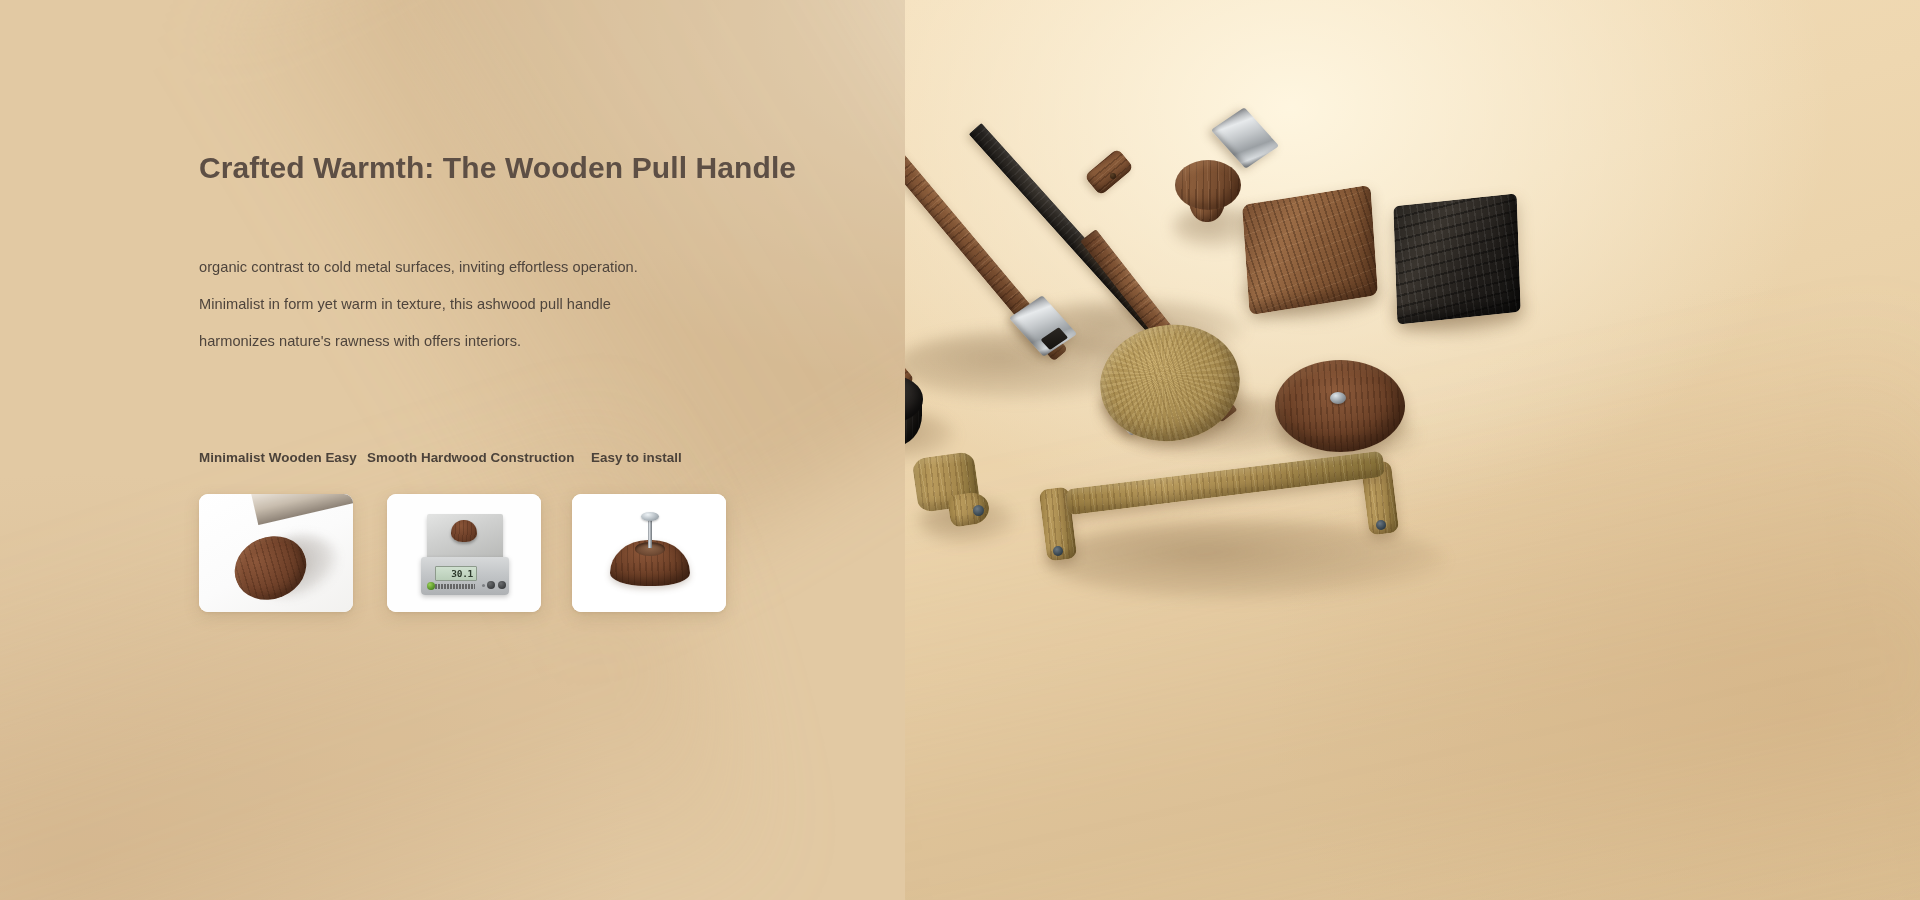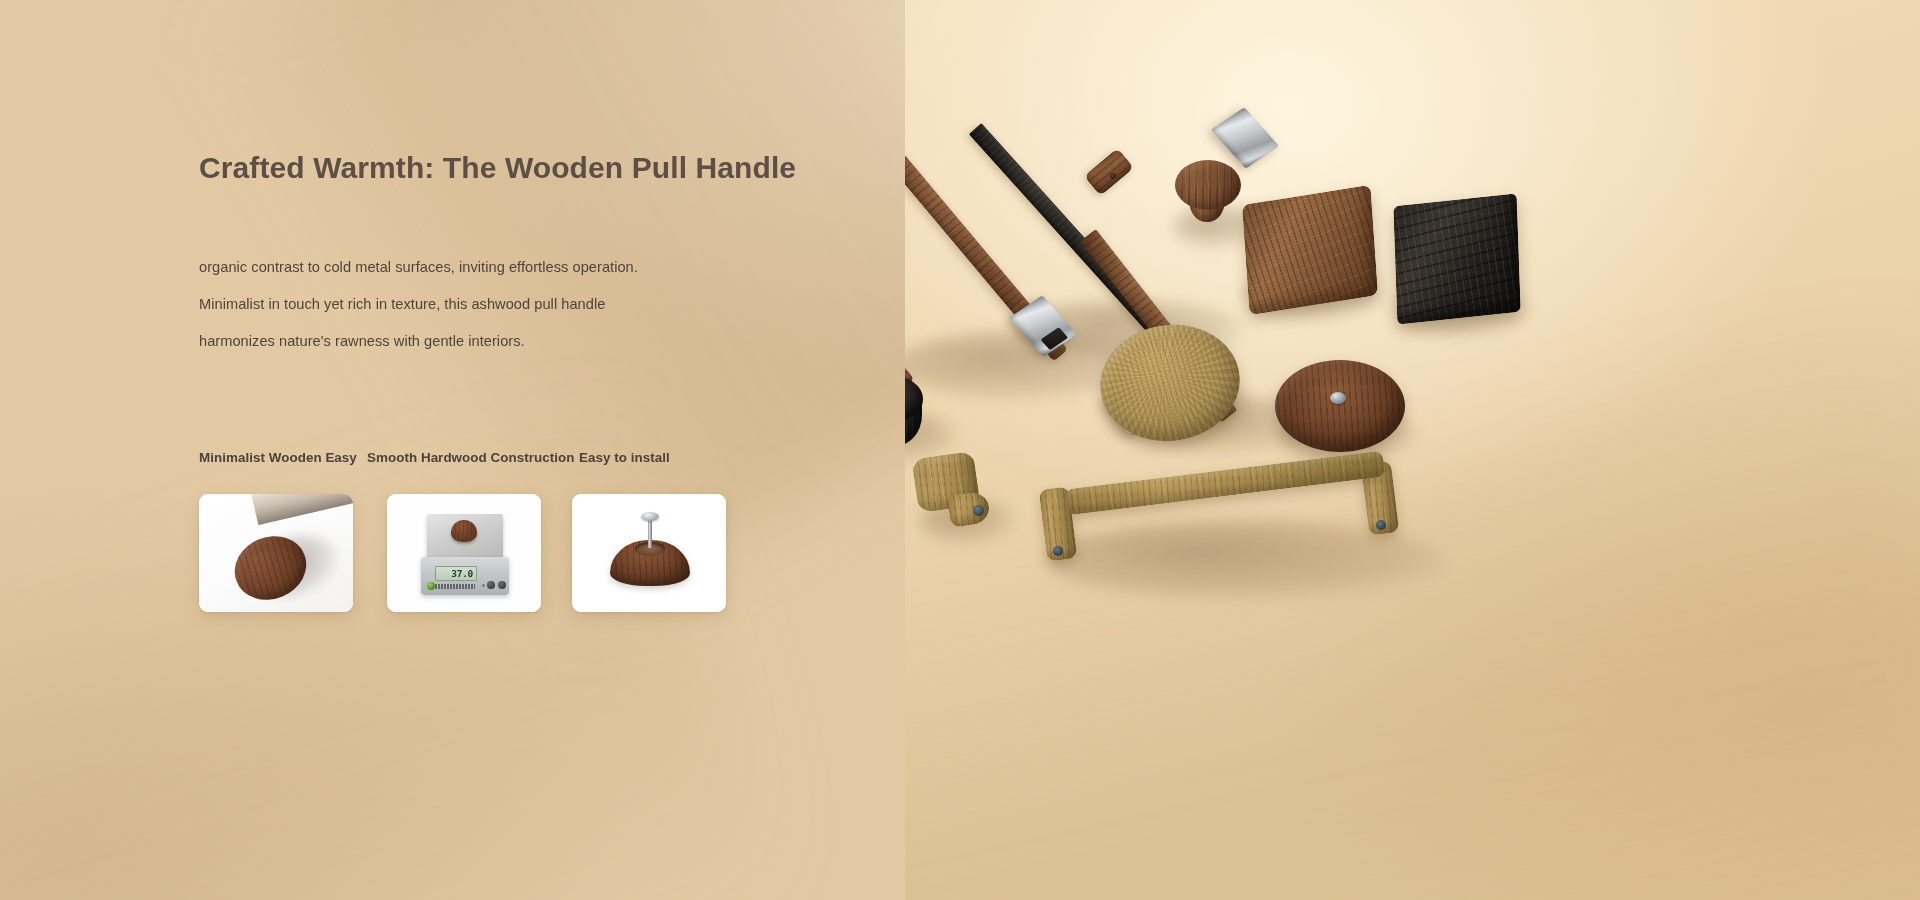--- a/index.html
+++ b/index.html
@@ -60,21 +60,21 @@
   
   .features { position: absolute; left: 199px; top: 450px; z-index: 6; }
   .feature-labels { position: relative; height: 22px; }
   .feature-labels .flabel {
     position: absolute; top: 0;
     font-size: 13.4px; font-weight: 600; color: #4b423a;
     white-space: nowrap; letter-spacing: .05px;
   }
   .flabel.f0 { left: 0px; }
   .flabel.f1 { left: 168px; }
-  .flabel.f2 { left: 380px; }
+  .flabel.f2 { left: 392px; }
 
   .cards { position: relative; margin-top: 22px; height: 118px; }
   .card {
     position: absolute; top: 0; width: 154px; height: 118px;
     background: #fff; border-radius: 9px; overflow: hidden;
     box-shadow: 0 5px 16px rgba(120,92,58,.17), 0 1px 3px rgba(120,92,58,.12);
   }
   .card.c0 { left: 0px; }
   .card.c1 { left: 188px; }
   .card.c2 { left: 373px; }
@@ -490,22 +490,22 @@
       <div class="rail wood-oak"></div>
       <div class="screw s-left"></div>
       <div class="screw s-right"></div>
     </div>
   </div>
 
   <div class="copy">
     <h1 class="headline">Crafted Warmth: The Wooden Pull Handle</h1>
     <div class="body-copy">
       <p>organic contrast to cold metal surfaces, inviting effortless operation.</p>
-      <p>Minimalist in touch yet rich in texture, this ashwood pull handle</p>
-      <p>harmonizes nature's rawness with gentle interiors.</p>
+      <p>Minimalist in form yet warm in texture, this ashwood pull handle</p>
+      <p>harmonizes nature's rawness with offers interiors.</p>
     </div>
   </div>
 
   <div class="features">
     <div class="feature-labels">
       <span class="flabel f0">Minimalist Wooden Easy</span>
       <span class="flabel f1">Smooth Hardwood Construction</span>
       <span class="flabel f2">Easy to install</span>
     </div>
 
@@ -520,21 +520,21 @@
         </div>
       </div>
 
       <div class="card c1">
         <div class="scene">
           <div class="bg"></div>
           <div class="platform"></div>
           <div class="plat-knob"></div>
           <div class="base"></div>
           <div class="lcd">
-            <span class="val">37.0</span>
+            <span class="val">30.1</span>
           </div>
           <div class="led"></div>
           <div class="brand"></div>
           <div class="dot"></div>
           <div class="btn b1"></div>
           <div class="btn b2"></div>
         </div>
       </div>
 
       <div class="card c2">

